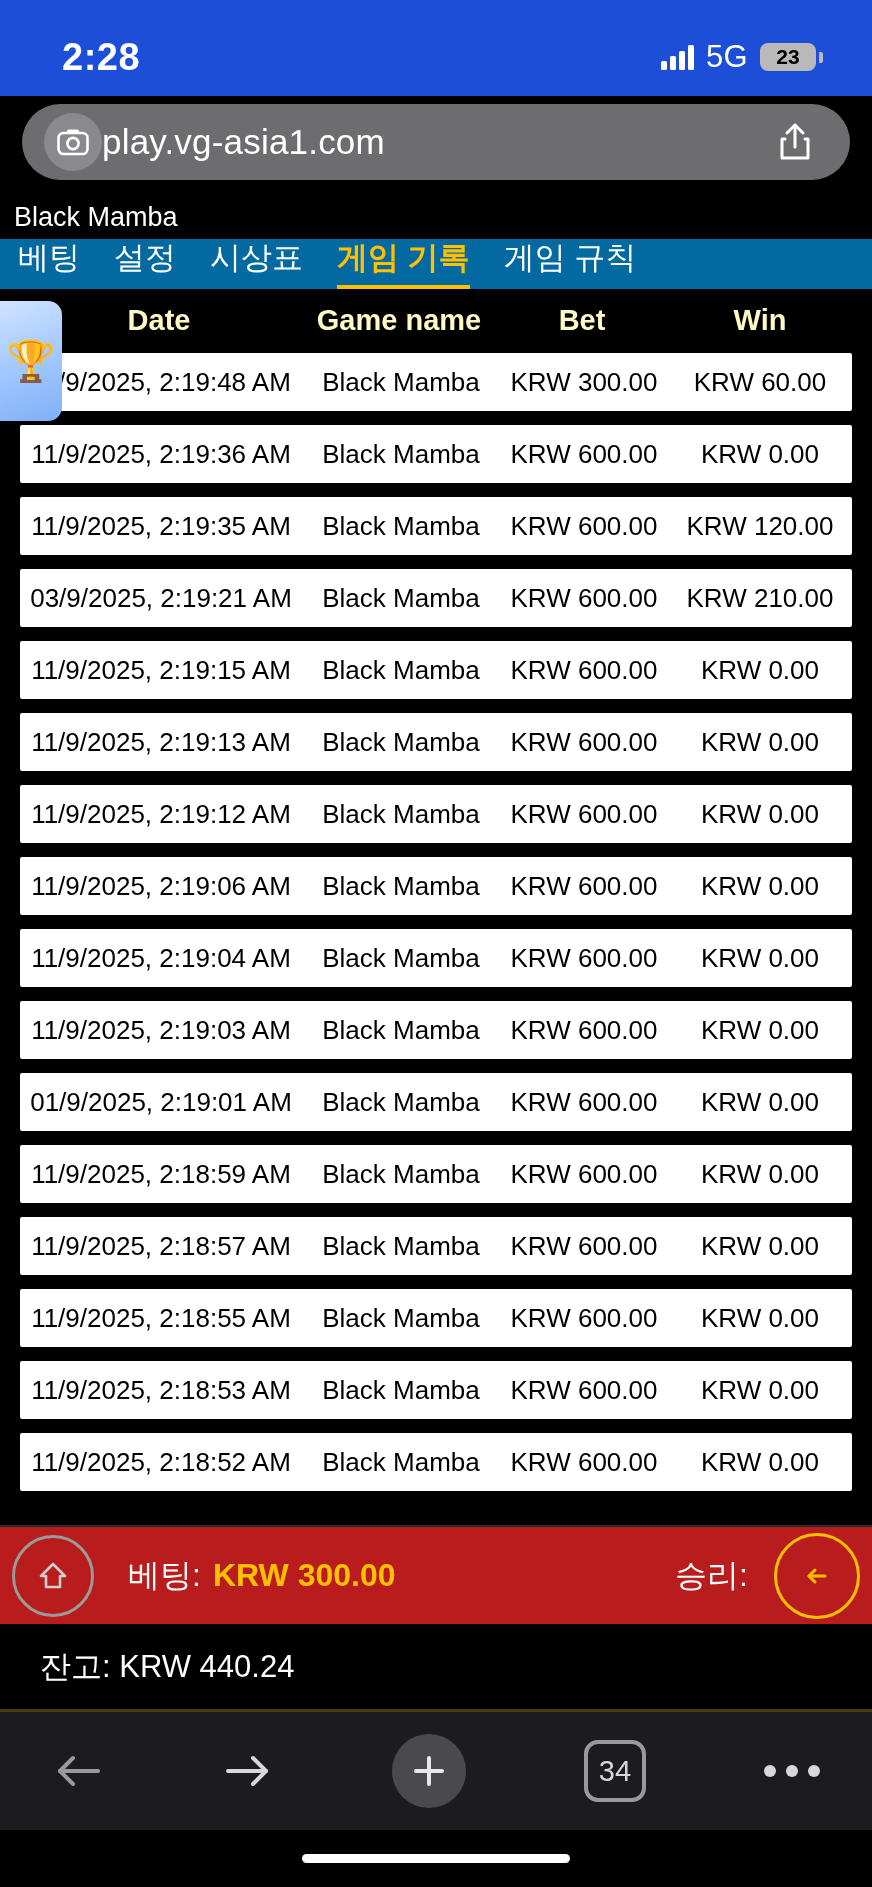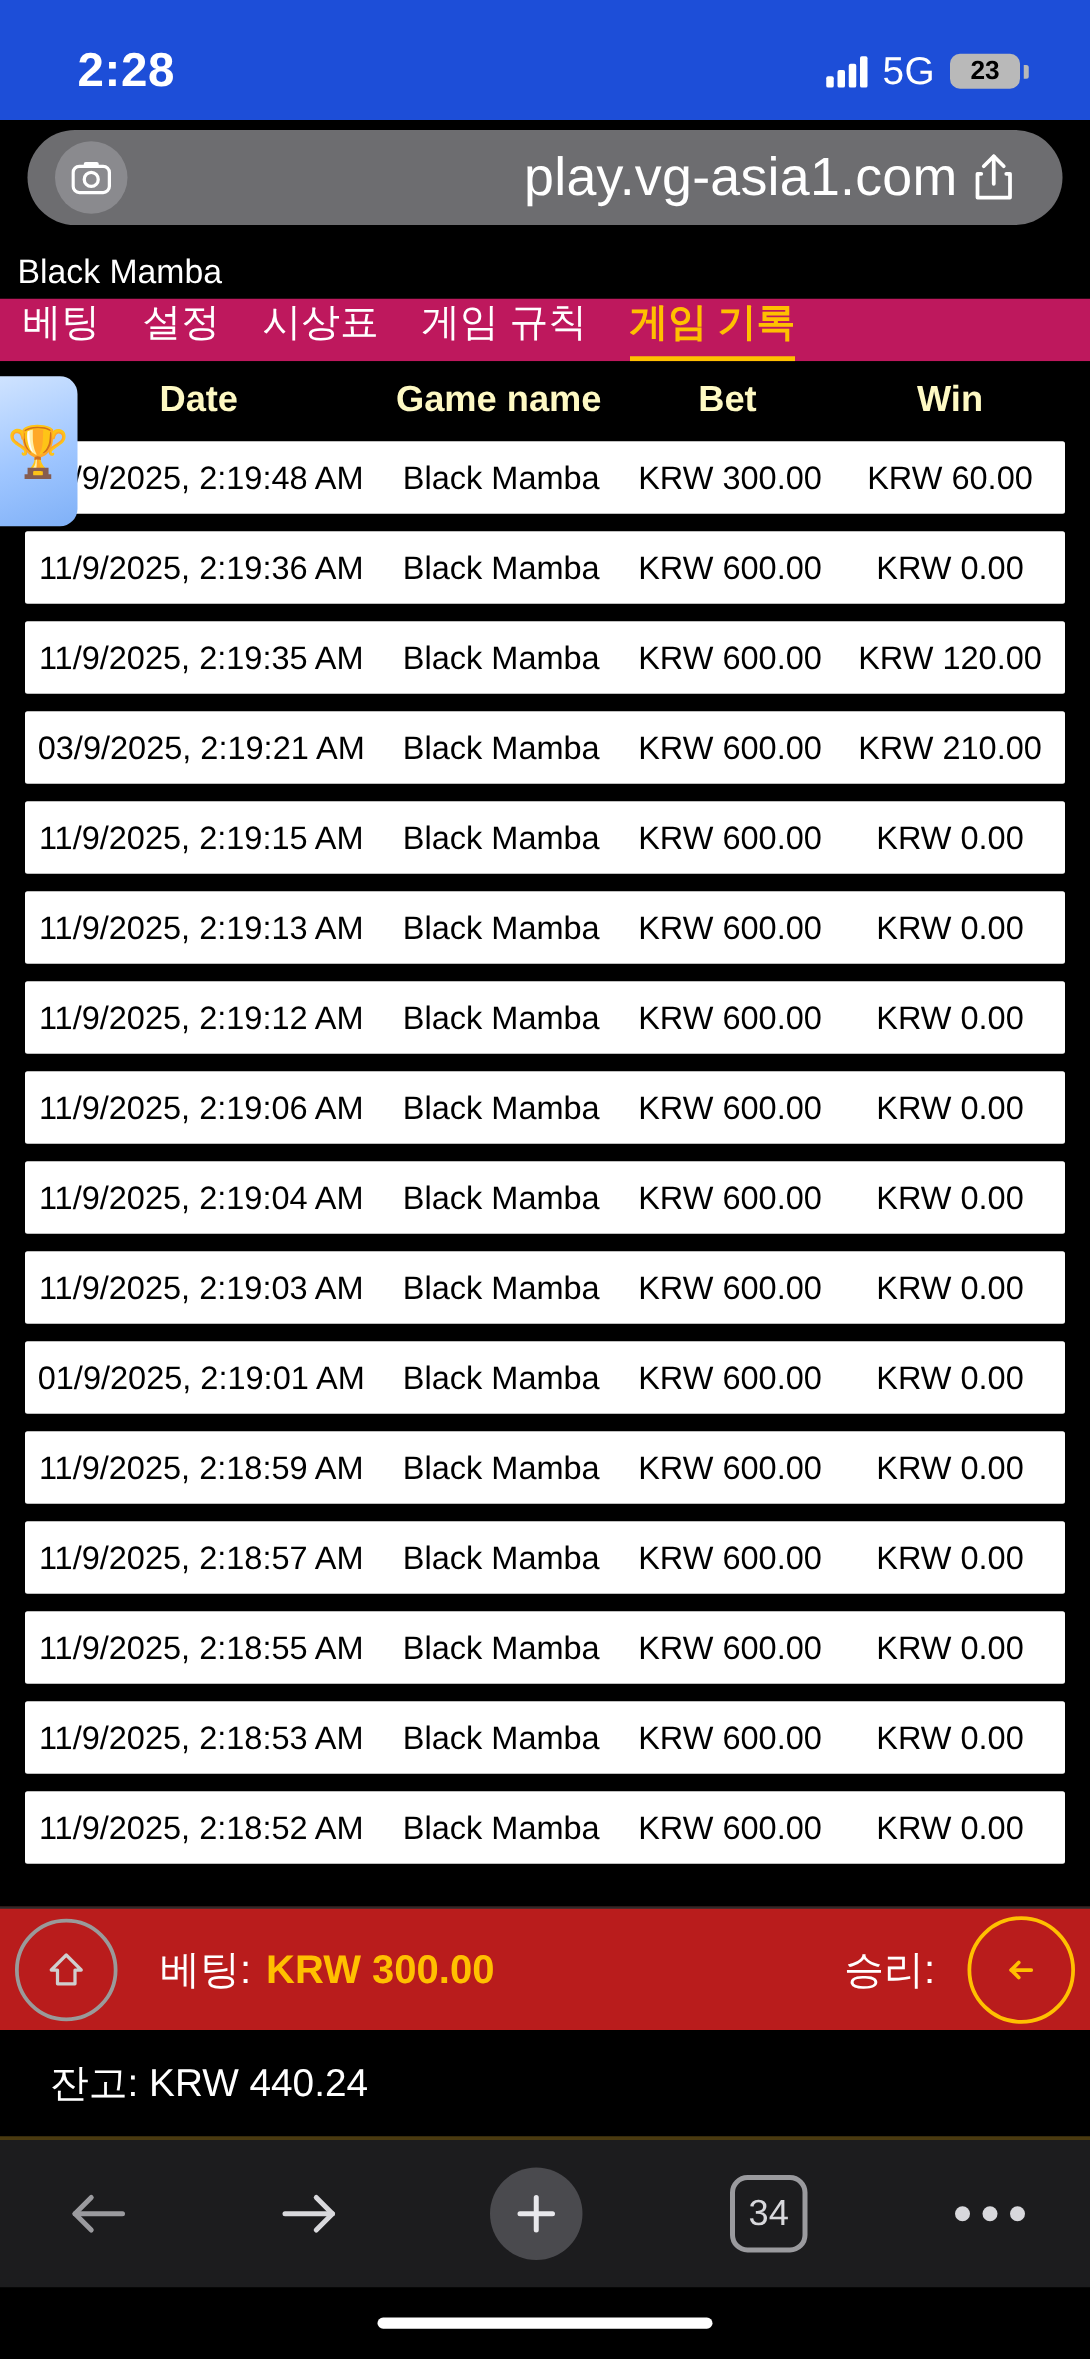--- a/index.html
+++ b/index.html
@@ -95,24 +95,24 @@
     height: 76px;
     background: #6d6d70;
     border-radius: 38px;
     display: flex;
     align-items: center;
     justify-content: space-between;
     padding: 0 26px 0 22px;
   }
   .url-text {
     color: #fff;
-    font-size: 43px;
+    font-size: 35px;
     font-weight: 500;
     flex: 1;
-    text-align: right;
+    text-align: left;
     letter-spacing: 0.2px;
   }
   .icon-btn {
     width: 58px;
     height: 58px;
     border-radius: 50%;
     background: #8a8a8e;
     display: flex;
     align-items: center;
     justify-content: center;
@@ -123,21 +123,21 @@
 
   
   .game-title {
     background: #000;
     color: #fff;
     font-size: 27px;
     padding: 4px 14px 6px 14px;
     flex: 0 0 auto;
   }
   .tabbar {
-    background: #be185d;
+    background: #0369a1;
     display: flex;
     align-items: flex-end;
     gap: 34px;
     padding: 0 18px;
     flex: 0 0 auto;
     height: 50px;
   }
   .tab {
     color: #fff;
     font-size: 31px;
@@ -371,22 +371,22 @@
       </div>
     </div>
   </div>
 
   <div class="game-title">Black Mamba</div>
 
   <div class="tabbar">
     <div class="tab">베팅</div>
     <div class="tab">설정</div>
     <div class="tab">시상표</div>
+    <div class="tab active">게임 기록</div>
     <div class="tab">게임 규칙</div>
-    <div class="tab active">게임 기록</div>
   </div>
 
   <div class="content">
     <div class="trophy-badge">🏆</div>
 
     <div class="table-area">
       <div class="thead">
         <div class="c-date">Date</div>
         <div class="c-game">Game name</div>
         <div class="c-bet">Bet</div>

